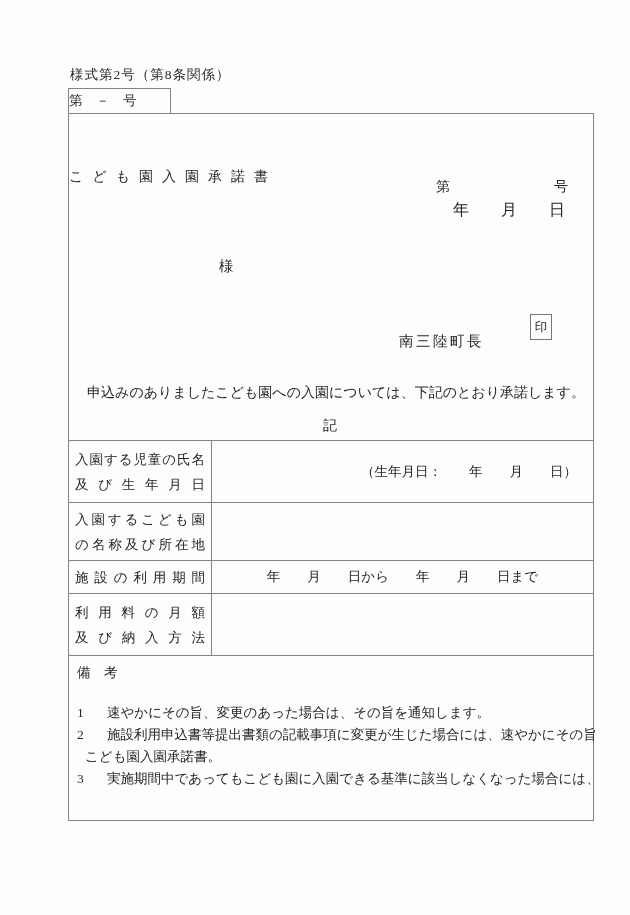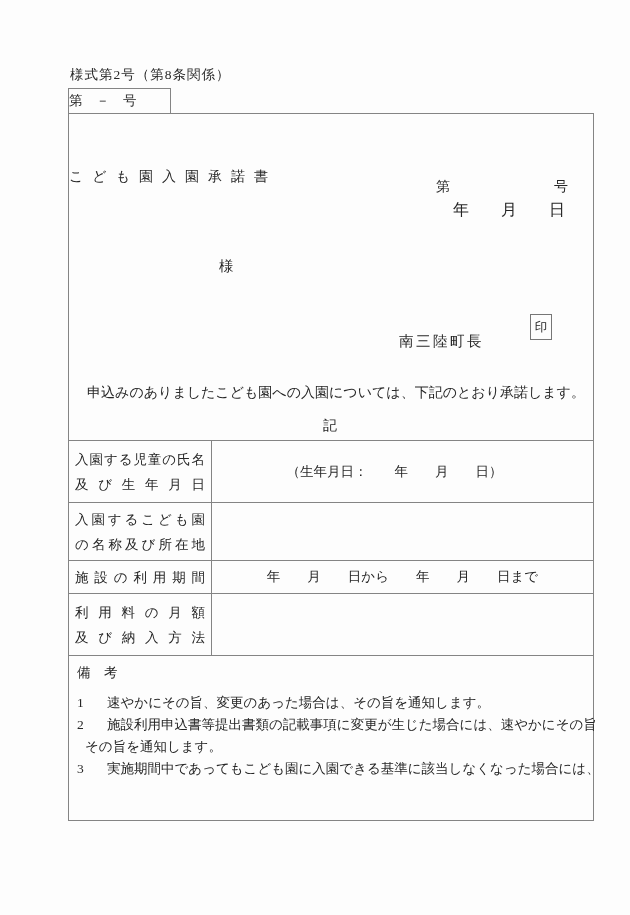--- a/index.html
+++ b/index.html
@@ -82,32 +82,32 @@
     width:143px;flex:none;box-sizing:border-box;
     border-right:1px solid var(--border);
     padding:0 6px;
     display:flex;flex-direction:column;justify-content:center;
     font-size:13.5px;line-height:25px;
   }
   .cell-value{
     flex:1;display:flex;align-items:center;
     font-size:13.5px;white-space:pre;
   }
-  .val-right{justify-content:center;padding-right:16px;}
+  .val-right{justify-content:flex-end;padding-right:16px;}
   .val-center{justify-content:center;}
   .char-justify{display:flex;justify-content:space-between;}
 
   .notes{
     position:absolute;top:541px;left:0;right:0;bottom:0;
     box-sizing:border-box;
     border-top:1px solid var(--border);
     padding:6px 10px 0 8px;
     font-size:13.5px;line-height:22px;
   }
-  .notes-heading{margin-bottom:8px;white-space:pre;}
+  .notes-heading{margin-bottom:18px;white-space:pre;}
   .note-line{display:flex;}
   .note-num{width:30px;flex:none;}
   .note-text{flex:1;white-space:nowrap;}
   .note-cont{margin-left:8px;white-space:nowrap;}
 </style>
 </head>
 <body>
 
 <div class="page">
 
@@ -246,21 +246,21 @@
 
       <div class="note-line">
         <span class="note-num">1</span>
         <span class="note-text">速やかにその旨、変更のあった場合は、その旨を通知します。</span>
       </div>
 
       <div class="note-line">
         <span class="note-num">2</span>
         <span class="note-text">施設利用申込書等提出書類の記載事項に変更が生じた場合には、速やかにその旨</span>
       </div>
-      <div class="note-cont">その旨を通知します。</div>
+      <div class="note-cont">こども園入園承諾書。</div>
 
       <div class="note-line">
         <span class="note-num">3</span>
         <span class="note-text">実施期間中であってもこども園に入園できる基準に該当しなくなった場合には、</span>
       </div>
     </div>
 
   </div>
 </div>
 

